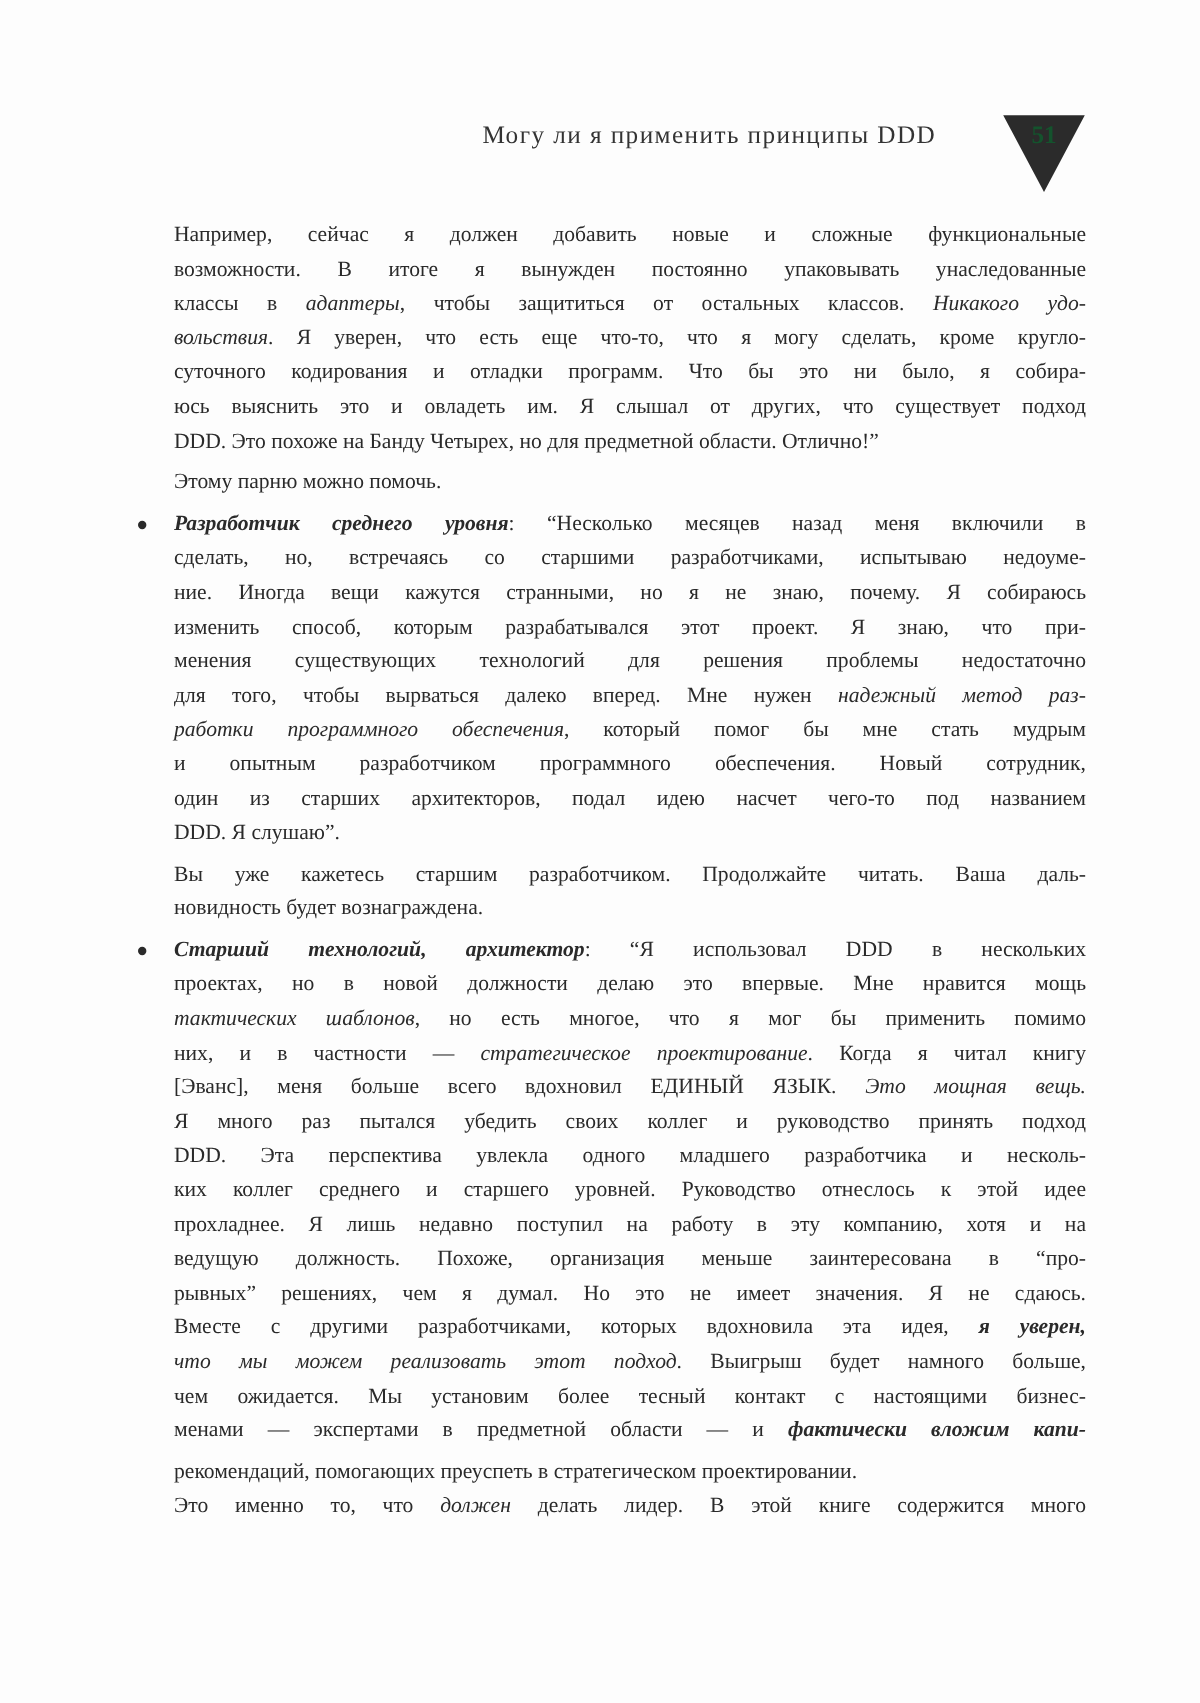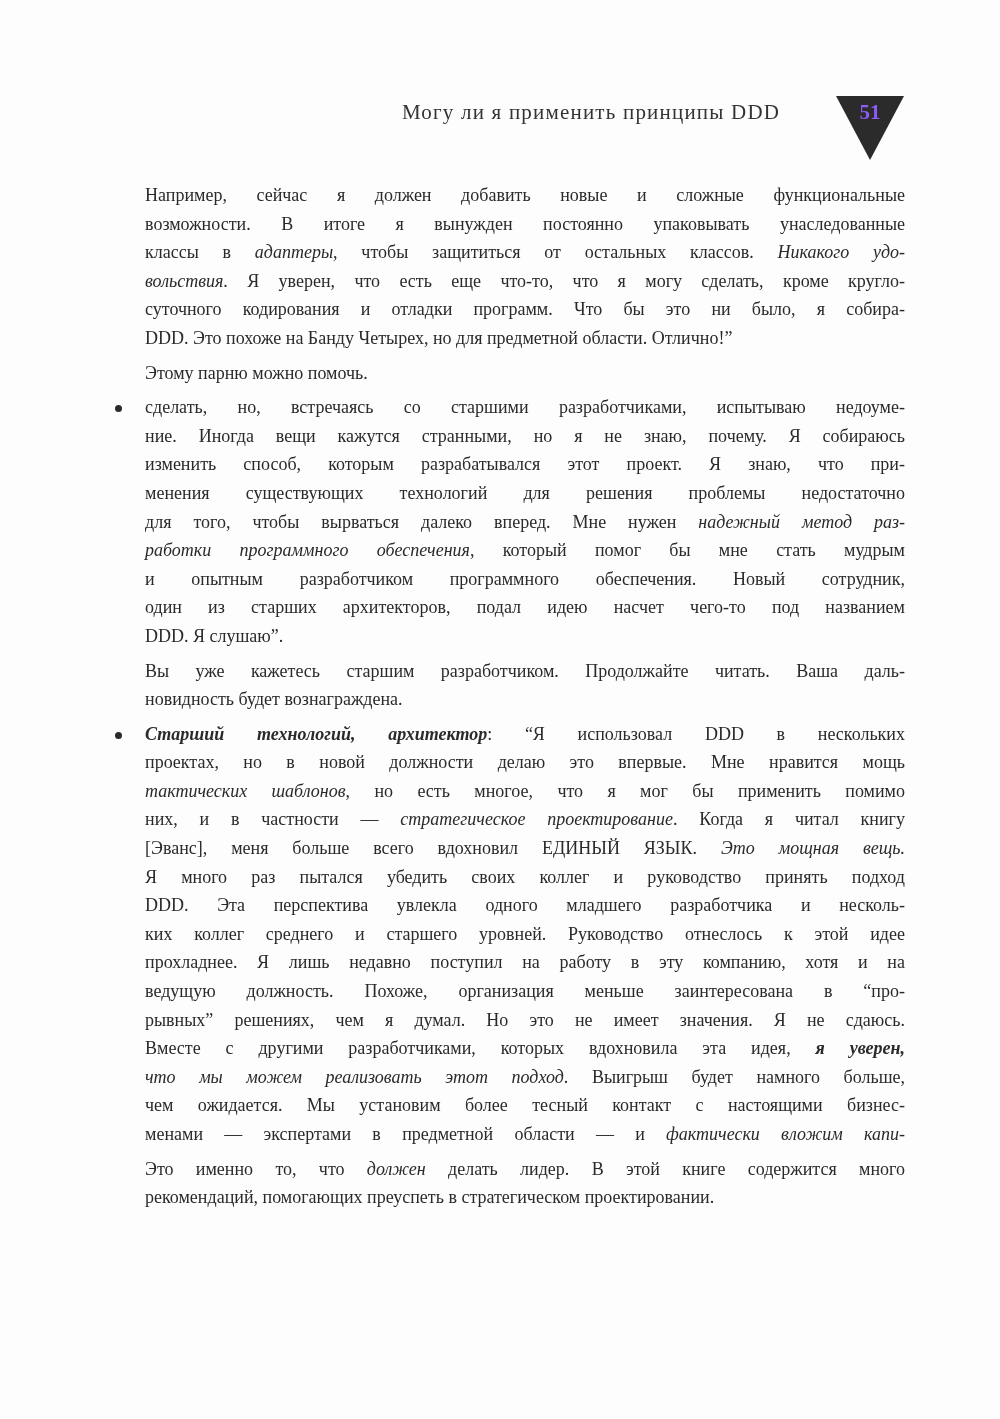--- a/index.html
+++ b/index.html
@@ -10,21 +10,21 @@
   .header-title {
     position: absolute; left: 402px; top: 100px; font-size: 21px; letter-spacing: 1.2px; color: #333;
   }
   .page-tri {
     position: absolute; left: 836px; top: 96px; width: 0; height: 0;
     border-left: 34px solid transparent; border-right: 34px solid transparent;
     border-top: 64px solid #2b2b2b;
   }
   .page-num {
     position: absolute; left: 836px; top: 100px; width: 68px; text-align: center;
-    color: #8b5cf6; font-weight: bold; font-size: 21px;
+    color: #14532d; font-weight: bold; font-size: 21px;
   }
   .body {
     position: absolute; left: 145px; top: 181px; width: 760px; font-size: 18px; line-height: 28.6px;
     text-align: justify;
   }
   .line { display: block; white-space: nowrap; text-align-last: justify; text-align: justify; }
   .line.last { text-align-last: left; }
   .para-gap { height: 6px; }
   .bullet-wrap { position: relative; }
   .bullet {
@@ -41,30 +41,32 @@
   <div class="page-num">51</div>
 </div>
 
 <div class="body">
   <div>
       <span class="line">Например, сейчас я должен добавить новые и сложные функциональные</span>
       <span class="line">возможности. В итоге я вынужден постоянно упаковывать унаследованные</span>
       <span class="line">классы в <span style="font-style: italic;">адаптеры</span>, чтобы защититься от остальных классов. <span style="font-style: italic;">Никакого удо-</span></span>
       <span class="line"><span style="font-style: italic;">вольствия</span>. Я уверен, что есть еще что-то, что я могу сделать, кроме кругло-</span>
       <span class="line">суточного кодирования и отладки программ. Что бы это ни было, я собира-</span>
+      <span class="line">юсь выяснить это и овладеть им. Я слышал от других, что существует подход</span>
       <span class="line last">DDD. Это похоже на Банду Четырех, но для предметной области. Отлично!”</span>
     </div>
   <div class="para-gap"></div>
   <div>
       <span class="line last">Этому парню можно помочь.</span>
     </div>
   <div class="para-gap"></div>
   <div class="bullet-wrap">
     <span class="bullet"></span>
     <div>
+        <span class="line"><span class="bi">Разработчик среднего уровня</span>: “Несколько месяцев назад меня включили в</span>
         <span class="line">сделать, но, встречаясь со старшими разработчиками, испытываю недоуме-</span>
         <span class="line">ние. Иногда вещи кажутся странными, но я не знаю, почему. Я собираюсь</span>
         <span class="line">изменить способ, которым разрабатывался этот проект. Я знаю, что при-</span>
         <span class="line">менения существующих технологий для решения проблемы недостаточно</span>
         <span class="line">для того, чтобы вырваться далеко вперед. Мне нужен <span style="font-style: italic;">надежный метод раз-</span></span>
         <span class="line"><span style="font-style: italic;">работки программного обеспечения</span>, который помог бы мне стать мудрым</span>
         <span class="line">и опытным разработчиком программного обеспечения. Новый сотрудник,</span>
         <span class="line">один из старших архитекторов, подал идею насчет чего-то под названием</span>
         <span class="line last">DDD. Я слушаю”.</span>
       </div>
@@ -85,21 +87,21 @@
         <span class="line">[Эванс], меня больше всего вдохновил ЕДИНЫЙ ЯЗЫК. <span style="font-style: italic;">Это мощная вещь.</span></span>
         <span class="line">Я много раз пытался убедить своих коллег и руководство принять подход</span>
         <span class="line">DDD. Эта перспектива увлекла одного младшего разработчика и несколь-</span>
         <span class="line">ких коллег среднего и старшего уровней. Руководство отнеслось к этой идее</span>
         <span class="line">прохладнее. Я лишь недавно поступил на работу в эту компанию, хотя и на</span>
         <span class="line">ведущую должность. Похоже, организация меньше заинтересована в “про-</span>
         <span class="line">рывных” решениях, чем я думал. Но это не имеет значения. Я не сдаюсь.</span>
         <span class="line">Вместе с другими разработчиками, которых вдохновила эта идея, <span style="font-style: italic; font-weight: bold;">я уверен,</span></span>
         <span class="line"><span style="font-style: italic;">что мы можем реализовать этот подход</span>. Выигрыш будет намного больше,</span>
         <span class="line">чем ожидается. Мы установим более тесный контакт с настоящими бизнес-</span>
-        <span class="line">менами — экспертами в предметной области — и <span style="font-style: italic;">фактически вложим капи-</span></span>
+        <span class="line">менами — экспертами в предметной области — и <span style="font-style: italic; font-weight: bold;">фактически вложим капи-</span></span>
       </div>
   </div>
   <div class="para-gap"></div>
   <div>
+      <span class="line last">рекомендаций, помогающих преуспеть в стратегическом проектировании.</span>
       <span class="line">Это именно то, что <span style="font-style: italic;">должен</span> делать лидер. В этой книге содержится много</span>
-      <span class="line last">рекомендаций, помогающих преуспеть в стратегическом проектировании.</span>
     </div>
 </div>
 
 </body></html>

